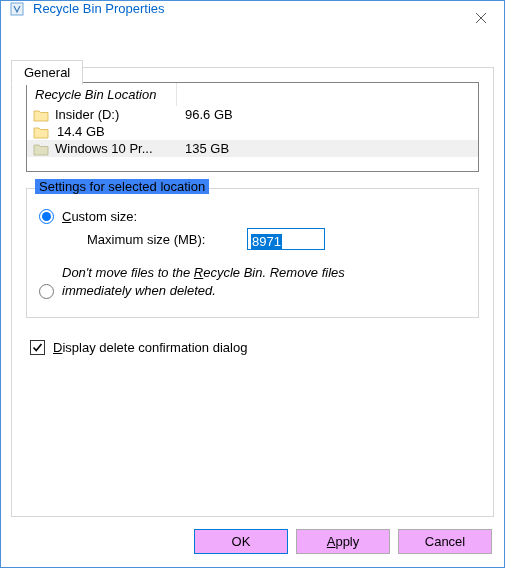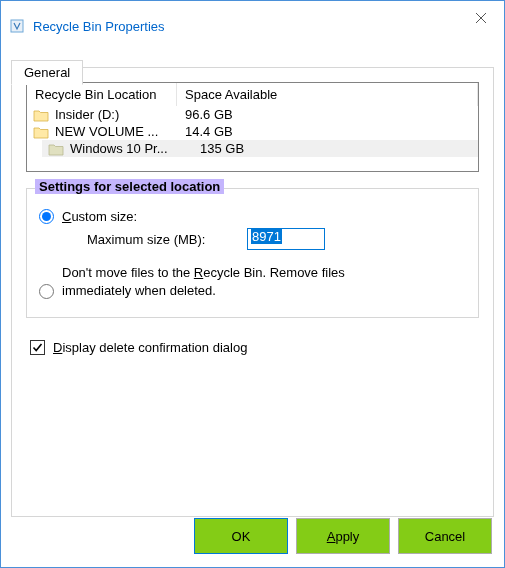--- a/index.html
+++ b/index.html
@@ -1,55 +1,55 @@
 <!DOCTYPE html>
 <html><head>
 <meta charset="utf-8">
 <style>
   * { box-sizing: border-box; font-family: "Segoe UI", sans-serif; font-size: 13px; }
   body { margin: 0; background: #fff; }
   .window { width: 505px; height: 568px; border: 1px solid #4a90d9; background: #fff; position: relative; }
-  .titlebar { height: 33px; background: #fff; display: flex; align-items: flex-end; padding: 0 0 0 8px; }
+  .titlebar { height: 33px; background: #fff; display: flex; align-items: flex-start; padding: 0 0 0 8px; }
   .titlebar .icon { width: 16px; height: 16px; margin-right: 8px; }
   .titlebar .title { flex: 1; color: #0066cc; }
   .titlebar .close { width: 46px; height: 33px; display: flex; align-items: center; justify-content: center; cursor: pointer; }
   .titlebar .close svg { width: 10px; height: 10px; stroke: #555; stroke-width: 1; }
   .body { padding: 8px 10px 0 10px; position: relative; height: calc(100% - 33px - 1px); background: #fff; }
   
   .tab-area { position: relative; }
   .tab { display: inline-block; padding: 4px 12px 4px 12px; background: #fff; border: 1px solid #d6d6d6; border-bottom: 1px solid #fff; position: relative; top: 18px; z-index: 2; }
   .tab-panel { border: 1px solid #d6d6d6; padding: 14px 14px 10px 14px; height: 450px; position: relative; }
   
   .listview { border: 1px solid #828282; width: 100%; }
   .listhead { display: flex; }
-  .listhead div { padding: 4px 8px; border-right: 1px solid #e5e5e5; }
+  .listhead div { padding: 4px 8px; border-right: 1px solid #e5e5e5; font-style: italic; }
   .lh1 { width: 150px; }
   .lh2 { flex: 1; }
   .listbody { padding-bottom: 14px; }
   .listrow { display: flex; align-items: center; padding: 1px 0 1px 6px; }
-  .listrow.selected { background: #f0f0f0; margin-left: 15px; }
+  .listrow.selected { background: #f0f0f0; }
   .listrow .fico { width: 16px; height: 14px; margin-right: 6px; }
   .listrow .c1 { width: 128px; overflow: hidden; white-space: nowrap; }
   .listrow .c2 { padding-left: 2px; }
   
   .groupbox { border: 1px solid #d6d6d6; margin-top: 16px; position: relative; padding: 18px 12px 14px 12px; }
-  .groupbox .legend { position: absolute; top: -10px; left: 8px; background: #c4b5fd; padding: 0 4px; font-weight: bold; }
+  .groupbox .legend { position: absolute; top: -10px; left: 8px; background: #3b82f6; padding: 0 4px; }
   
   .radio-row { display: flex; align-items: flex-end; margin-bottom: 4px; }
   .radio-row input[type=radio] { margin: 2px 8px 0 0; width: 15px; height: 15px; }
   .indented { margin-left: 48px; display: flex; align-items: center; margin-bottom: 14px; }
   .indented .lbl { width: 160px; }
-  .radio-row.multi .rtxt { max-width: 340px; line-height: 1.35; }
+  .radio-row.multi .rtxt { max-width: 340px; line-height: 1.35; font-style: italic; }
   
   .chk-row { display: flex; align-items: center; margin-top: 22px; margin-left: 4px; }
   .chk { width: 15px; height: 15px; border: 1px solid #333; display: inline-flex; align-items: center; justify-content: center; margin-right: 8px; background: #fff; }
   .chk svg { width: 11px; height: 11px; stroke: #000; stroke-width: 1.6; fill: none; }
   
   .buttons { position: absolute; right: 12px; bottom: 12px; display: flex; gap: 8px; }
-  .buttons button { width: 94px; height: 36px; background: #84cc16; border: 1px solid #adadad; cursor: pointer; text-align: center; }
+  .buttons button { width: 94px; height: 25px; background: #f0abfc; border: 1px solid #adadad; cursor: pointer; text-align: center; }
   .buttons button.default { border: 1px solid #0078d7; }
   
   .ul { text-decoration: underline; text-decoration-thickness: 1px; }
   
   .sel { background: #0078d7; color: #fff; padding: 0 1px; }
 </style>
 </head>
 <body>
 
 <div class="window">
@@ -70,35 +70,33 @@
   </div>
 
   <div class="body">
     <div class="tab-area">
       <div class="tab"><span>General</span></div>
       <div class="tab-panel">
 
         <div class="listview">
           <div class="listhead">
             <div class="lh1">Recycle Bin Location</div>
-            <div class="lh2">Space Available</div>
           </div>
           <div class="listbody">
             <div class="listrow">
               <span class="fico"><svg viewBox="0 0 16 14">
                     <path d="M1 3 L6 3 L7.5 4.5 L15 4.5 L15 13 L1 13 Z" fill="#ffe9a6" stroke="#d9b24a" stroke-width="0.8"></path>
                   </svg></span>
               <span class="c1">Insider (D:)</span>
               <span class="c2">96.6 GB</span>
             </div>
             <div class="listrow">
               <span class="fico"><svg viewBox="0 0 16 14">
                     <path d="M1 3 L6 3 L7.5 4.5 L15 4.5 L15 13 L1 13 Z" fill="#ffe9a6" stroke="#d9b24a" stroke-width="0.8"></path>
                   </svg></span>
-              <span class="c1">NEW VOLUME ...</span>
               <span class="c2">14.4 GB</span>
             </div>
             <div class="listrow selected">
               <span class="fico"><svg viewBox="0 0 16 14">
                     <path d="M1 3 L6 3 L7.5 4.5 L15 4.5 L15 13 L1 13 Z" fill="#e0e0c0" stroke="#b8b890" stroke-width="0.8"></path>
                   </svg></span>
               <span class="c1">Windows 10 Pr...</span>
               <span class="c2">135 GB</span>
             </div>
           </div>
@@ -106,21 +104,21 @@
 
         <div class="groupbox">
           <div class="legend">Settings for selected location</div>
 
           <div class="radio-row">
             <input type="radio" checked="" style="">
             <span class="rtxt"><span class="ul">C</span><span>ustom size:</span></span>
           </div>
           <div class="indented">
             <span class="lbl">Maximum size (MB):</span>
-            <span style="border:1px solid #0078d7; width:78px; height:22px; display:inline-flex; align-items:flex-start; padding:0 3px;">
+            <span style="border:1px solid #0078d7; width:78px; height:22px; display:inline-flex; align-items:flex-end; padding:0 3px;">
               <span class="sel">8971</span>
             </span>
           </div>
 
           <div class="radio-row multi">
             <input type="radio" style="">
             <span class="rtxt"><span>Don't move files to the </span><span class="ul">R</span><span>ecycle Bin. Remove files immediately when deleted.</span></span>
           </div>
         </div>
 

